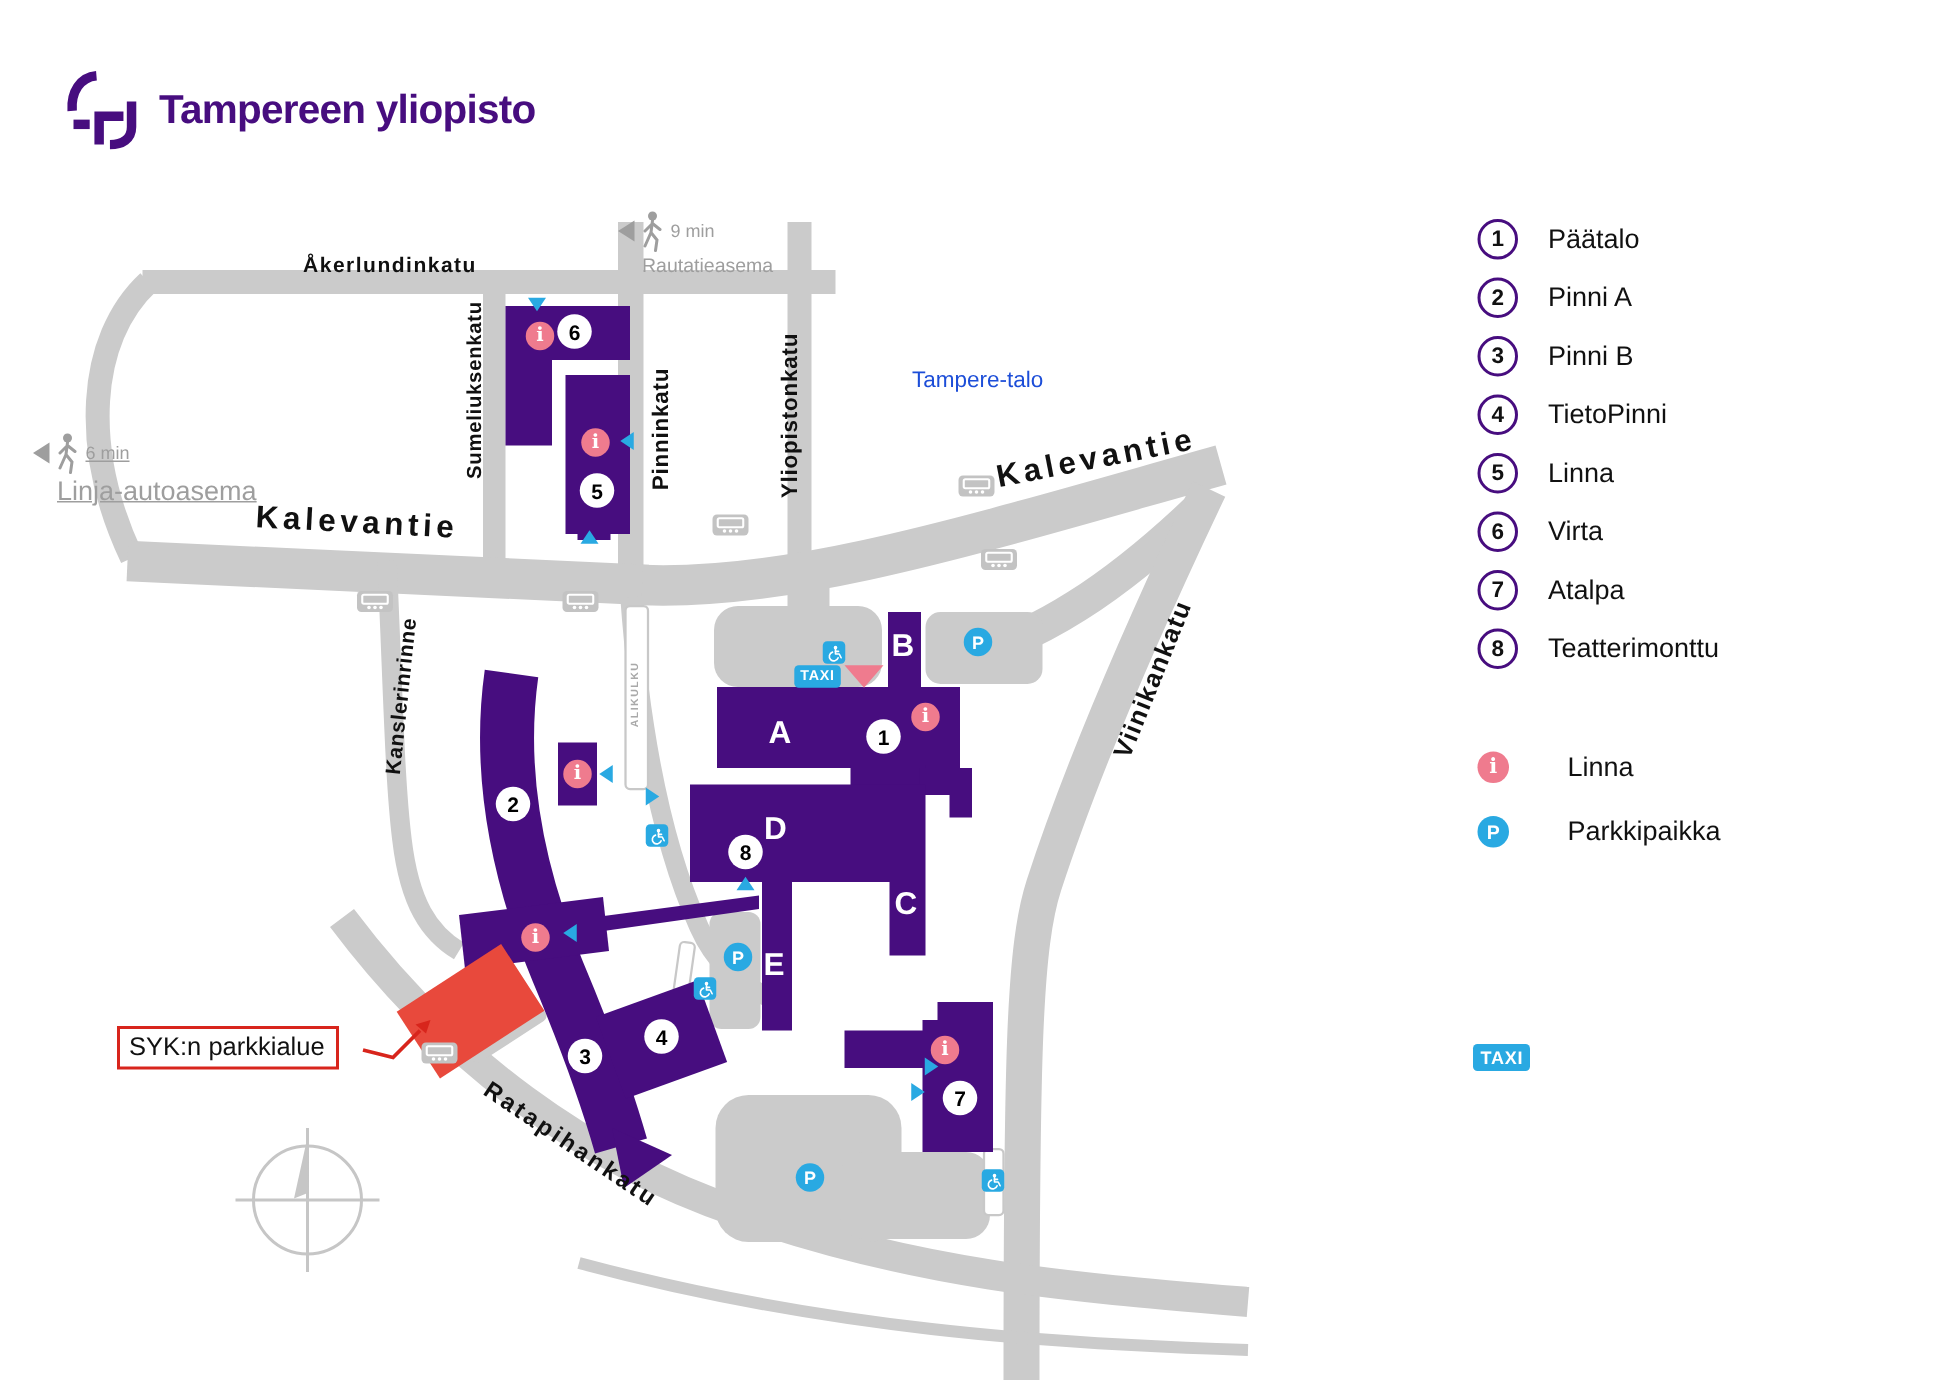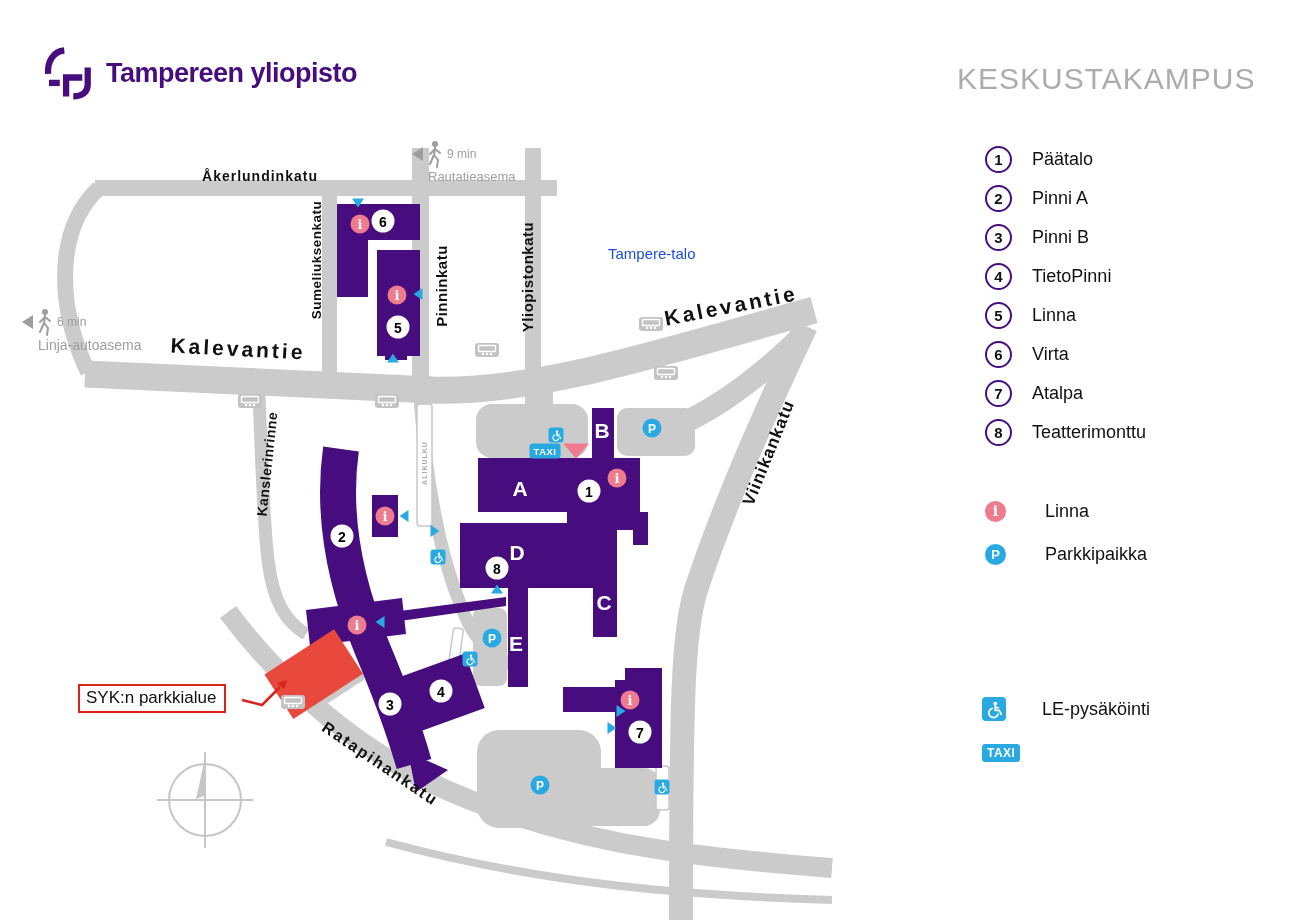--- a/index.html
+++ b/index.html
@@ -81,21 +81,20 @@
     <svg width="54" height="58" viewBox="0 0 60 64">
       <g fill="none" stroke="#470d7f" stroke-width="7">
         <path d="M27,7 C15,8 8,19 9,33"></path>
         <path d="M10,43 L22,43"></path>
         <path d="M29,58 L29,37 L47,37"></path>
         <path d="M53,26 L53,45 C53,54 46,58 37,58"></path>
       </g>
     </svg>
     <span id="logo-text">Tampereen yliopisto</span>
   </div>
-  <h1 id="campus-title">KESKUSTAKAMPUS</h1>
 
   <svg id="map-svg" width="1300" height="920" viewBox="0 0 1300 920">
 
     <g>
       <rect class="roadf" x="95" y="180" width="462" height="16"></rect>
       <path class="road" stroke-width="16" d="M99,188 C58,226 54,300 88,372"></path>
       <rect class="roadf" x="322" y="186" width="15" height="188"></rect>
       <rect class="roadf" x="412" y="148" width="17" height="252"></rect>
       <rect class="roadf" x="525" y="148" width="16" height="242"></rect>
       <path class="road" stroke-width="27" d="M85,374 L432,390"></path>
@@ -289,30 +288,30 @@
     <div class="row1">
       <span class="wtri"></span>
       <svg width="16" height="28" viewBox="0 0 16 28">
         <circle cx="8" cy="4" r="3" fill="#9e9e9e"></circle>
         <path d="M8,7 L7,15 M8,9 L3,14 M8,9 L13,13 M7,15 L3,24 M7,15 L11,20 L10,27" stroke="#9e9e9e" stroke-width="2" fill="none" stroke-linecap="round"></path>
       </svg>
       <span>9 min</span>
     </div>
     <div class="dest" style="font-size:13px;">Rautatieasema</div>
   </div>
-  <div class="walk" style="left:22px;top:308px;">
+  <div class="walk" style="left:22px;top:288px;text-decoration:underline;">
     <div class="row1">
       <span class="wtri"></span>
       <svg width="16" height="28" viewBox="0 0 16 28">
         <circle cx="8" cy="4" r="3" fill="#9e9e9e"></circle>
         <path d="M8,7 L7,15 M8,9 L3,14 M8,9 L13,13 M7,15 L3,24 M7,15 L11,20 L10,27" stroke="#9e9e9e" stroke-width="2" fill="none" stroke-linecap="round"></path>
       </svg>
       <span>6 min</span>
     </div>
-    <div class="dest" style="font-size:14px;">Linja-autoasema</div>
+    <div class="dest" style="font-size:18px;">Linja-autoasema</div>
   </div>
 
   <div id="syk-box">SYK:n parkkialue</div>
 
   <div id="legend-list">
       <div class="lrow">
         <div class="lnum">1</div>
         <div class="llabel">Päätalo</div>
       </div>
       <div class="lrow">
@@ -352,32 +351,19 @@
         <div class="slabel2">Linna</div>
       </div>
       <div class="srow">
         <div class="sicon">
           <div class="p-circle" style="width: 21px; height: 21px; font-size: 13px;">P</div>
         </div>
         <div class="slabel2">Parkkipaikka</div>
       </div>
     </div>
   <div id="legend-symbols2">
-      <div class="srow" style="margin-bottom: 22px;">
-        <div class="sicon">
-          <div class="wc-box" style="width: 24px; height: 24px;">
-            <svg width="19" height="19" viewBox="0 0 24 24">
-              <circle cx="13" cy="4.5" r="2.4" fill="#fff"></circle>
-              <path d="M13 7 v6 h5 l2.5 5" stroke="#fff" stroke-width="2.2" fill="none" stroke-linecap="round" stroke-linejoin="round"></path>
-              <path d="M13 9.5 h4" stroke="#fff" stroke-width="2.2" stroke-linecap="round"></path>
-              <path d="M9 10.5 a6 6 0 1 0 7.5 7.5" stroke="#fff" stroke-width="2.2" fill="none" stroke-linecap="round"></path>
-            </svg>
-          </div>
-        </div>
-        <div class="slabel2">LE-pysäköinti</div>
-      </div>
       <div class="srow" style="margin-bottom: 22px; align-items: flex-start;">
         <div class="sicon" style="width: 48px;">
           <div class="taxi-badge" style="font-size: 12px; padding: 2px 5px;">TAXI</div>
         </div>
       </div>
     </div>
 </div>
 
 </body></html>

